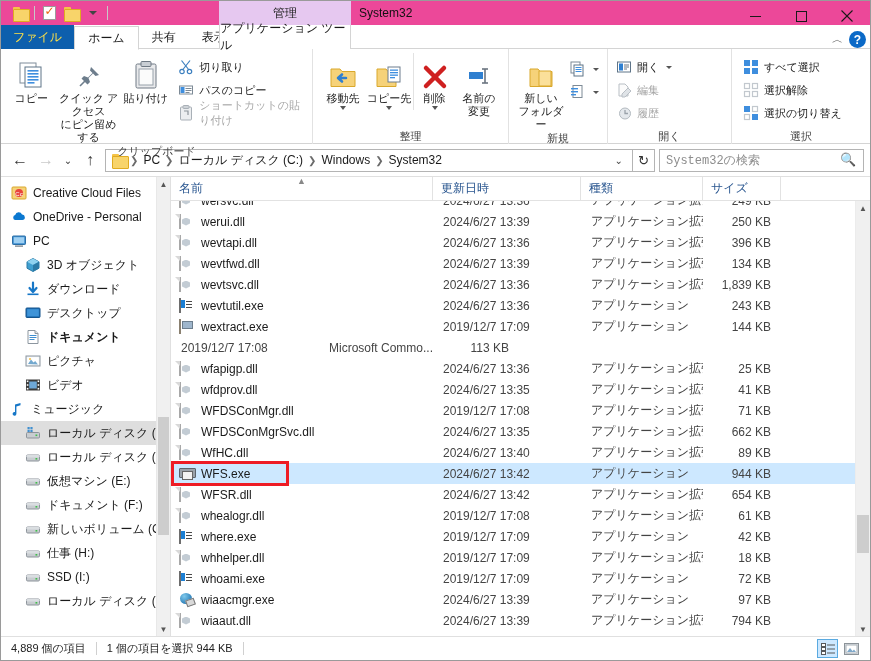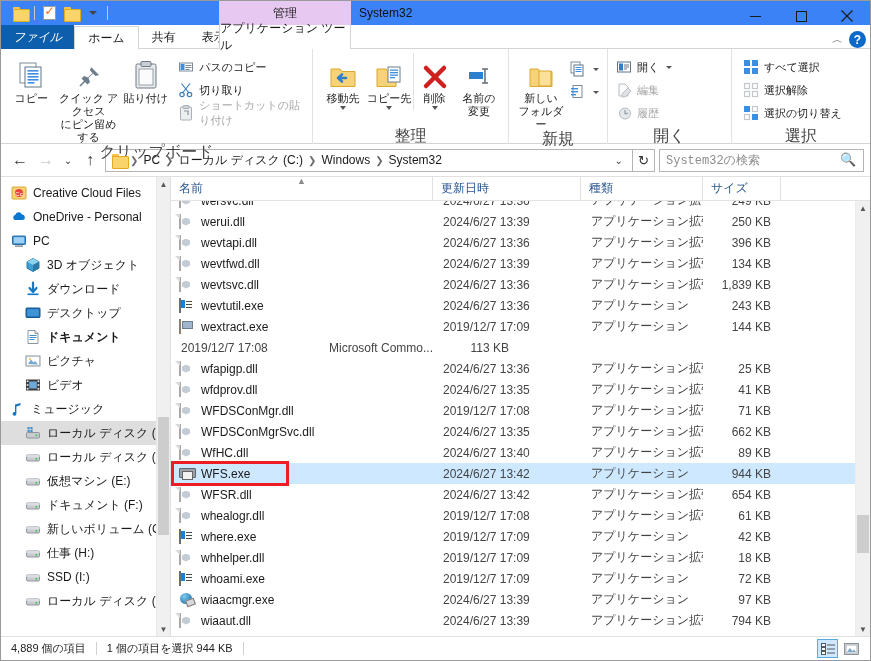--- a/index.html
+++ b/index.html
@@ -13,21 +13,21 @@
   .window {
     position: relative;
     width: 871px; height: 661px;
     border: 1px solid #9a9a9a;
     background: #ffffff;
     display: flex; flex-direction: column;
   }
 
   
   .titlebar {
-    height: 24px; background: #3b82f6;
+    height: 24px; background: #ec4899;
     display: flex; align-items: center;
     position: relative; flex: 0 0 24px;
   }
   .qat { display: flex; align-items: center; gap: 0; padding-left: 8px; height: 24px; }
   .qat-btn {
     width: 22px; height: 22px; display: flex;
     align-items: center; justify-content: center;
   }
   .qat-sep { width: 1px; height: 14px; background: #c8c8c8; margin: 0 3px; }
   .folder-ico {
@@ -78,23 +78,23 @@
   
   .tabstrip {
     height: 24px; flex: 0 0 24px; display: flex; align-items: flex-end;
     position: relative; background: #ffffff;
   }
   .tabstrip::after {
     content: ""; position: absolute; left: 0; right: 0; bottom: 0;
     height: 1px; background: #d4d4d4;
   }
   .tab-file {
-    height: 24px; background: #0d5fad; color: #ffffff;
+    height: 24px; background: #0d5fad; color: #fde047;
     font-size: 12px; display: flex; align-items: center;
-    padding: 0 12px; position: relative; z-index: 2; font-style: italic;
+    padding: 0 12px; position: relative; z-index: 2;
   }
   .tab {
     height: 24px; font-size: 12px; color: #1a1a1a;
     display: flex; align-items: center; padding: 0 13px;
     position: relative; z-index: 2; background: transparent;
   }
   .tab.active {
     background: #fff; border: 1px solid #d4d4d4; border-bottom: 1px solid #fff;
     margin-bottom: -1px;
   }
@@ -121,21 +121,21 @@
     border-bottom: 1px solid #d4d4d4;
     display: flex; position: relative;
   }
   .rgroup {
     display: flex; flex-direction: column; height: 95px;
     border-right: 1px solid #e2e2e2; position: relative;
   }
   .rgroup:last-child { border-right: none; }
   .rgroup-body { flex: 1; display: flex; align-items: flex-start; padding: 4px 5px 0; }
   .rgroup-label {
-    height: 16px; font-size: 16px; color: #444;
+    height: 16px; font-size: 11px; color: #444;
     display: flex; align-items: center; justify-content: center;
   }
   .bigbtn {
     width: 62px; display: flex; flex-direction: column;
     align-items: center; padding-top: 3px; cursor: default;
   }
   .bigbtn .bi { height: 34px; display: flex; align-items: flex-end; justify-content: center; }
   .bigbtn .bl {
     font-size: 11px; color: #1a1a1a; text-align: center;
     line-height: 13px; margin-top: 2px;
@@ -451,41 +451,41 @@
               <rect x="6" y="9" width="14" height="16" fill="#fbfbfb" stroke="#97a0a9"></rect>
             </svg>
           </div>
           <div class="bl">貼り付け</div>
         </div>
 
         <div class="smallcol" style="margin-left:4px">
           <div class="smallbtn">
             <span class="ico16">
               <svg width="16" height="16" viewBox="0 0 16 16">
+                <circle cx="4" cy="12.5" r="2.2" fill="none" stroke="#3c7fbf" stroke-width="1.2"></circle>
+                <circle cx="11.5" cy="12.5" r="2.2" fill="none" stroke="#3c7fbf" stroke-width="1.2"></circle>
+                <line x1="3.5" y1="1.5" x2="11" y2="11" stroke="#3c7fbf" stroke-width="1.2"></line>
+                <line x1="12" y1="1.5" x2="4.5" y2="11" stroke="#3c7fbf" stroke-width="1.2"></line>
+              </svg>
+            </span>
+            <span>切り取り</span>
+          </div>
+          <div class="smallbtn">
+            <span class="ico16">
+              <svg width="16" height="16" viewBox="0 0 16 16">
                 <rect x="1.5" y="4" width="13" height="8" fill="#fff" stroke="#7d8a96"></rect>
                 <rect x="2.5" y="5" width="4" height="6" fill="#3e8ede"></rect>
                 <g fill="#7d8a96">
                     <rect x="7.5" y="6" width="6" height="1"></rect>
                     <rect x="7.5" y="8" width="6" height="1"></rect>
                     <rect x="7.5" y="10" width="4" height="1"></rect>
                   </g>
               </svg>
             </span>
             <span>パスのコピー</span>
-          </div>
-          <div class="smallbtn">
-            <span class="ico16">
-              <svg width="16" height="16" viewBox="0 0 16 16">
-                <circle cx="4" cy="12.5" r="2.2" fill="none" stroke="#3c7fbf" stroke-width="1.2"></circle>
-                <circle cx="11.5" cy="12.5" r="2.2" fill="none" stroke="#3c7fbf" stroke-width="1.2"></circle>
-                <line x1="3.5" y1="1.5" x2="11" y2="11" stroke="#3c7fbf" stroke-width="1.2"></line>
-                <line x1="12" y1="1.5" x2="4.5" y2="11" stroke="#3c7fbf" stroke-width="1.2"></line>
-              </svg>
-            </span>
-            <span>切り取り</span>
           </div>
           <div class="smallbtn dim">
             <span class="ico16">
               <svg width="16" height="16" viewBox="0 0 16 16">
                 <rect x="2.5" y="2" width="11" height="13" rx="1" fill="#eceef0" stroke="#a9b0b7"></rect>
                 <rect x="5" y="0.5" width="6" height="3" rx="0.8" fill="#ced3d8" stroke="#a9b0b7"></rect>
                 <path d="M6 6 L10 6 L10 10" fill="none" stroke="#8e959c" stroke-width="1.2"></path>
               </svg>
             </span>
             <span>ショートカットの貼り付け</span>

